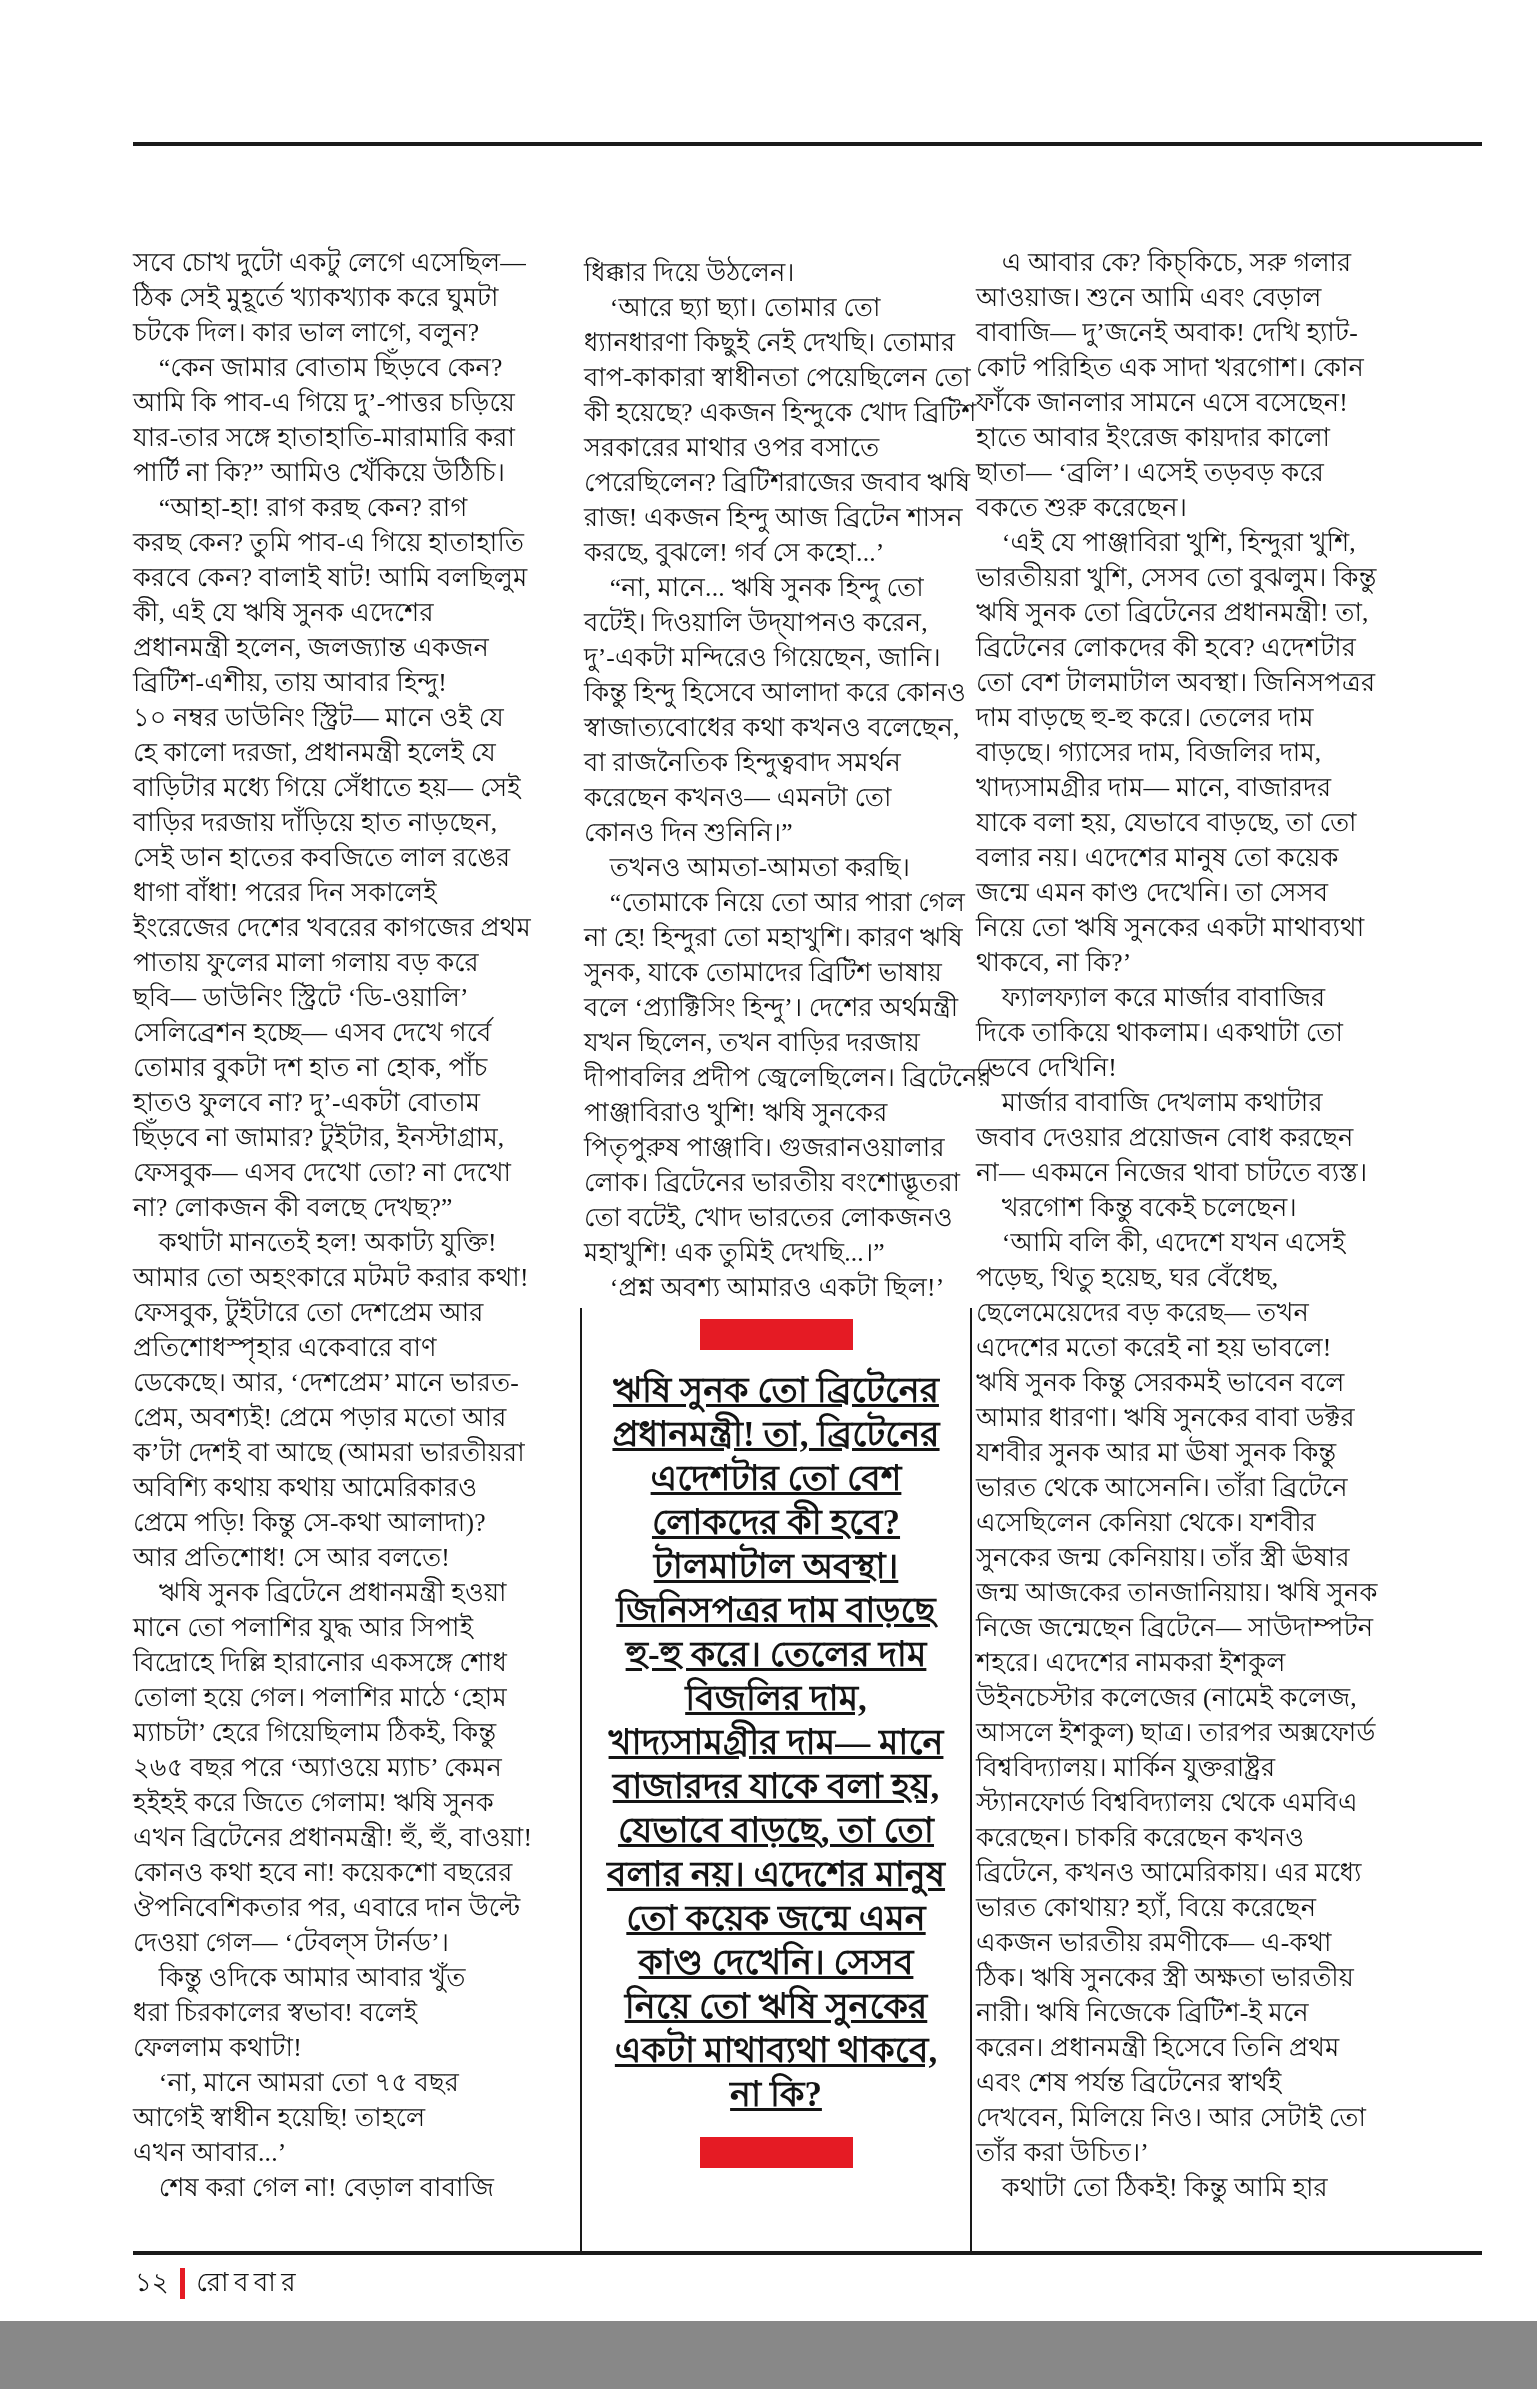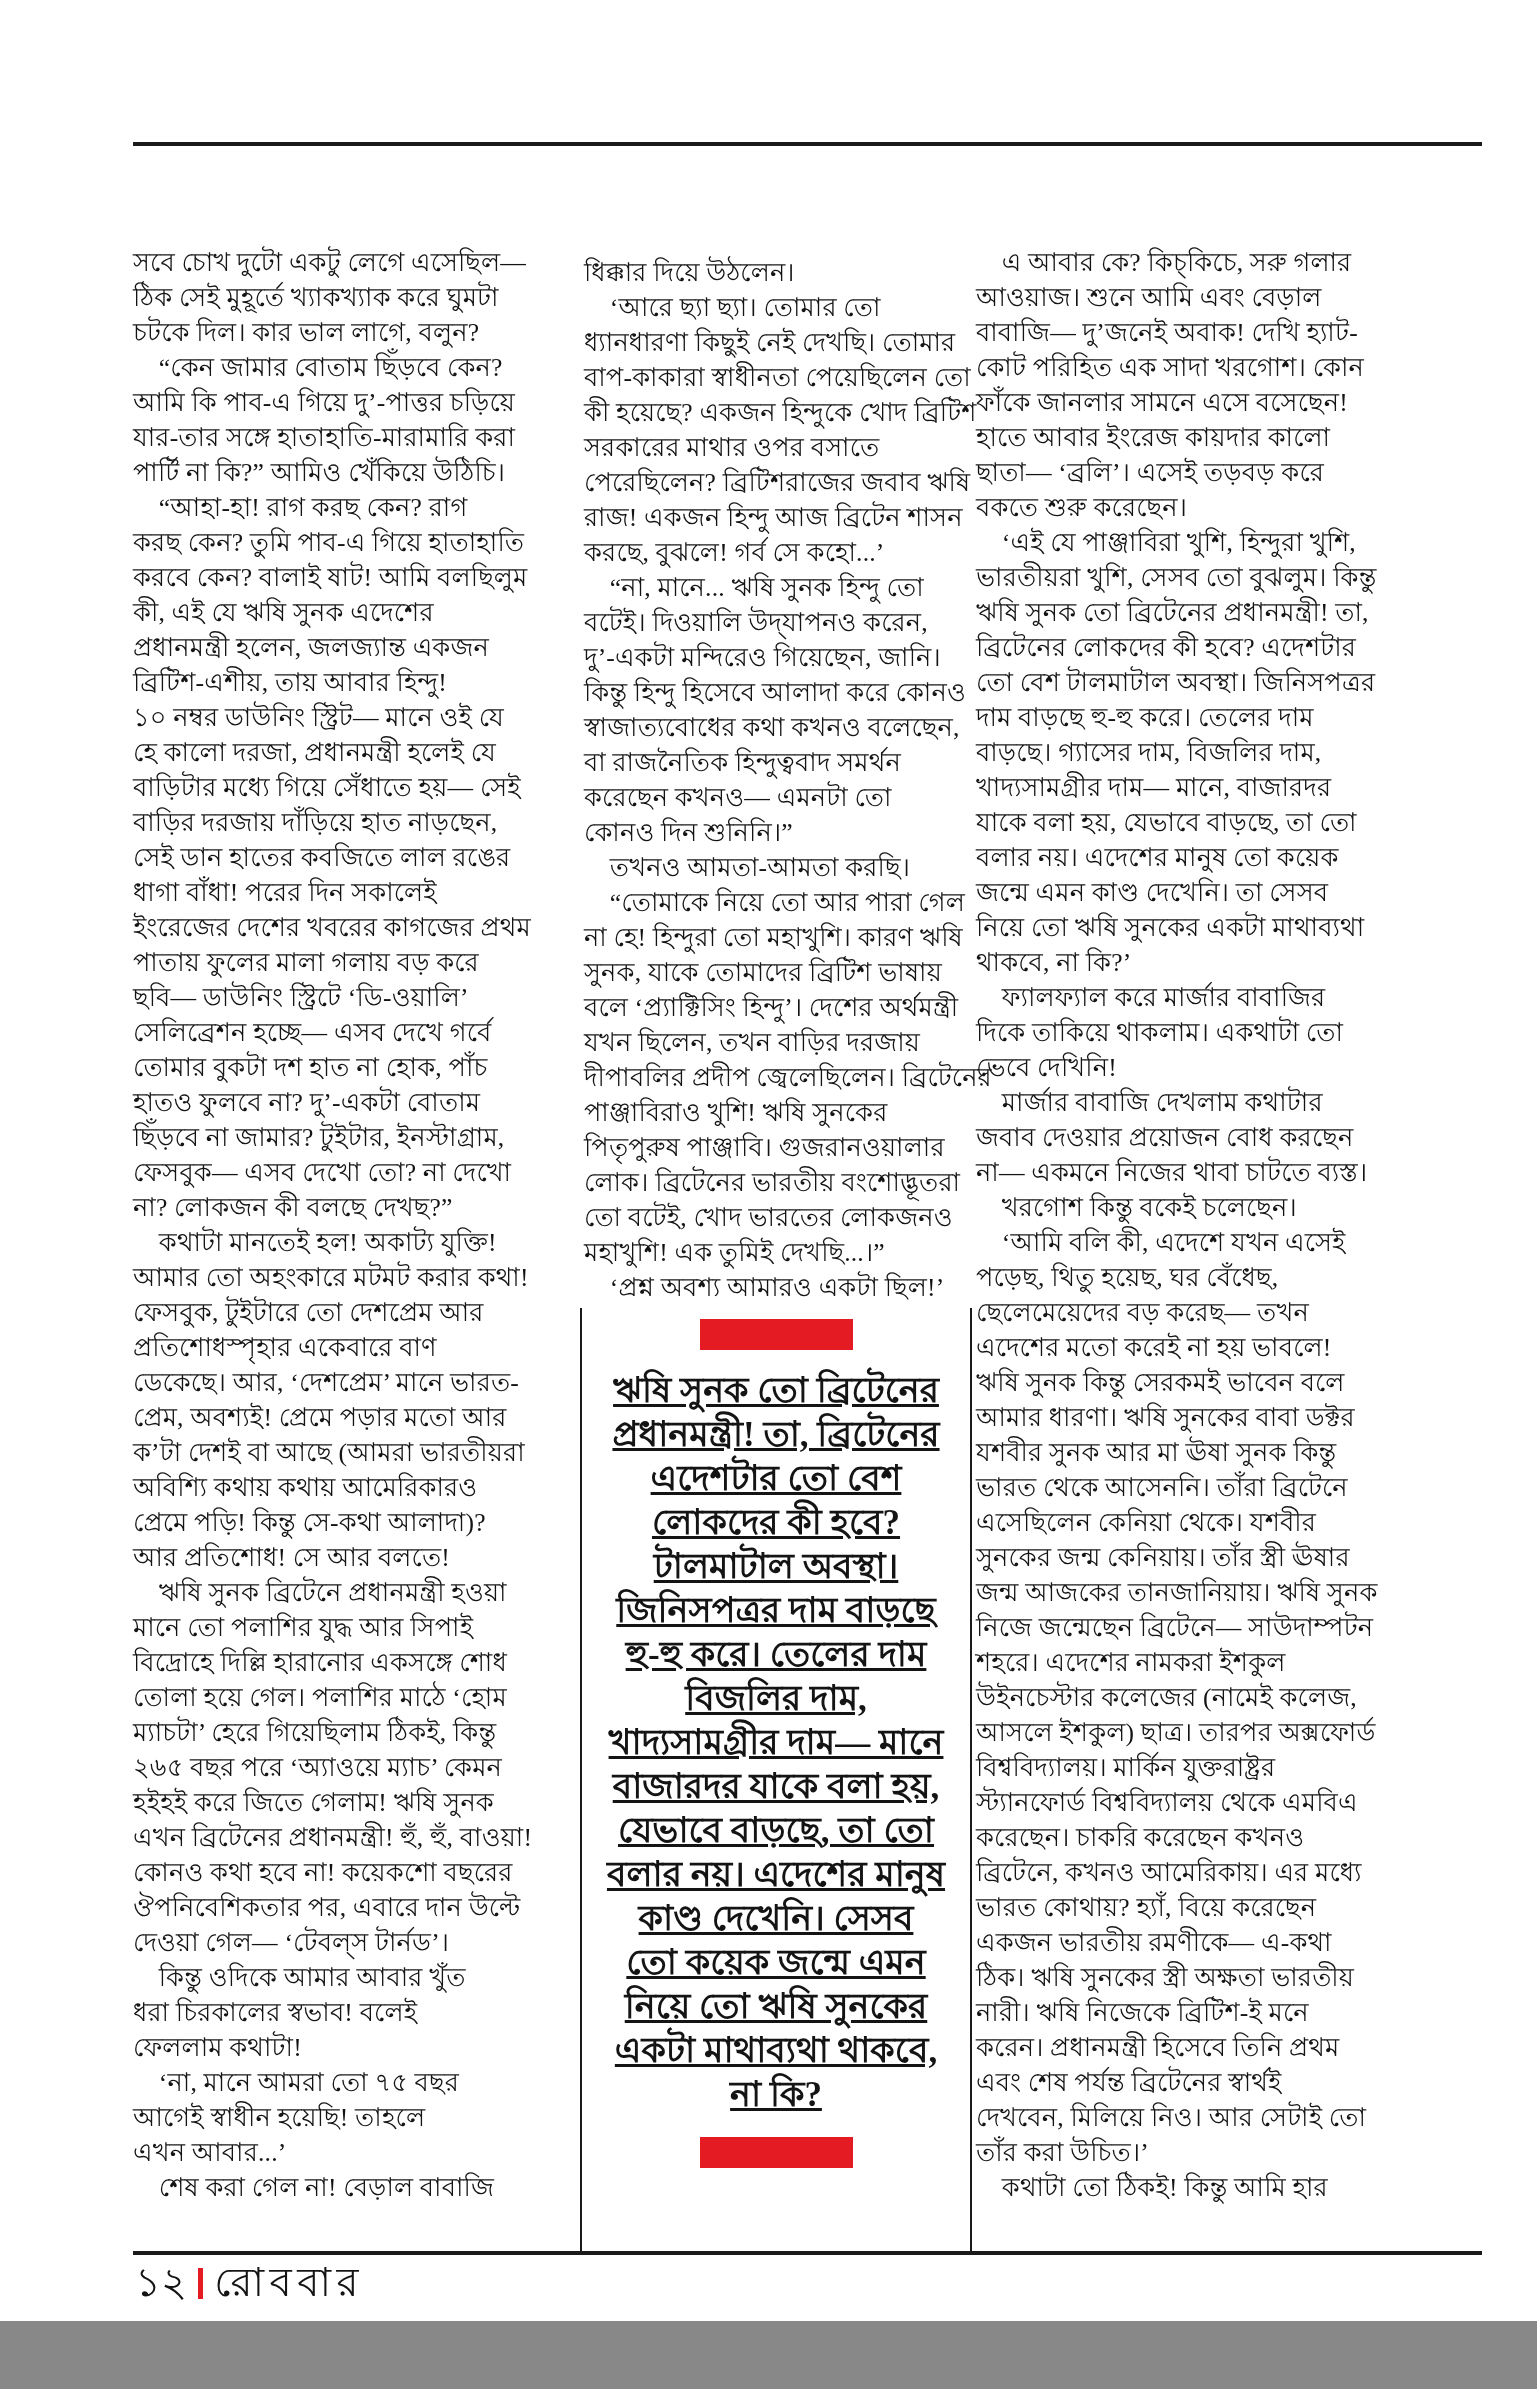--- a/index.html
+++ b/index.html
@@ -73,21 +73,21 @@
   }
   .pq-lines .line{height:44px;}
 
   .footer{
     position:absolute;
     left:135px;
     top:2266px;
     display:flex;
     align-items:center;
     gap:11px;
-    font-size:40px;
+    font-size:26px;
     line-height:34px;
   }
   .footer .sep{
     width:5.4px;
     height:31px;
     background:var(--accent);
   }
   .footer .pub{letter-spacing:5.4px;}
 </style>
 </head>
@@ -263,22 +263,22 @@
         <div class="line">এদেশটার তো বেশ</div>
         <div class="line">লোকদের কী হবে?</div>
         <div class="line">টালমাটাল অবস্থা।</div>
         <div class="line">জিনিসপত্রর দাম বাড়ছে</div>
         <div class="line">হু-হু করে। তেলের দাম</div>
         <div class="line">বিজলির দাম,</div>
         <div class="line">খাদ্যসামগ্রীর দাম— মানে</div>
         <div class="line">বাজারদর যাকে বলা হয়,</div>
         <div class="line">যেভাবে বাড়ছে, তা তো</div>
         <div class="line">বলার নয়। এদেশের মানুষ</div>
+        <div class="line">তো কয়েক জন্মে এমন</div>
         <div class="line">কাণ্ড দেখেনি। সেসব</div>
-        <div class="line">তো কয়েক জন্মে এমন</div>
         <div class="line">নিয়ে তো ঋষি সুনকের</div>
         <div class="line">একটা মাথাব্যথা থাকবে,</div>
         <div class="line">না কি?</div>
       </div>
     <div class="red-bar red-bar-bottom"></div>
   </div>
 
   <div class="rule-h bottom-rule"></div>
 
   <div class="footer">

